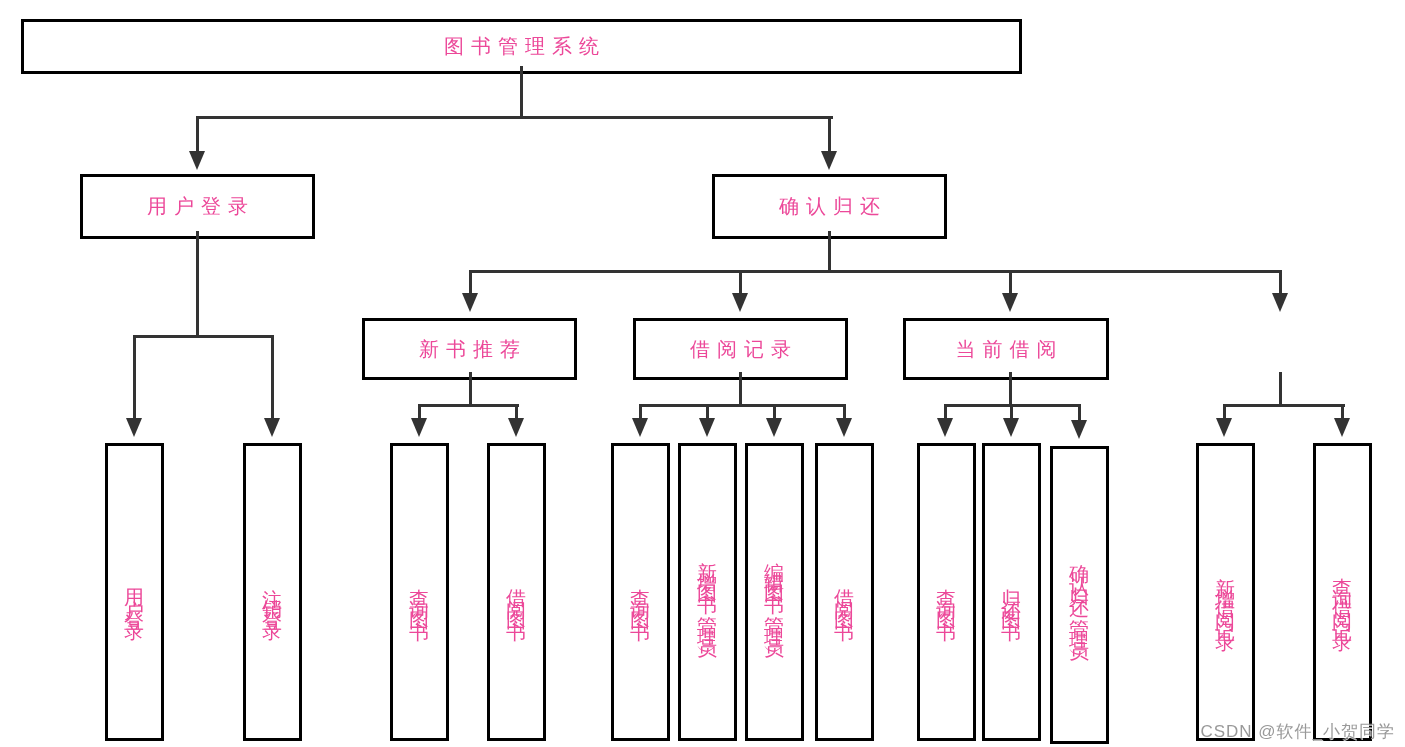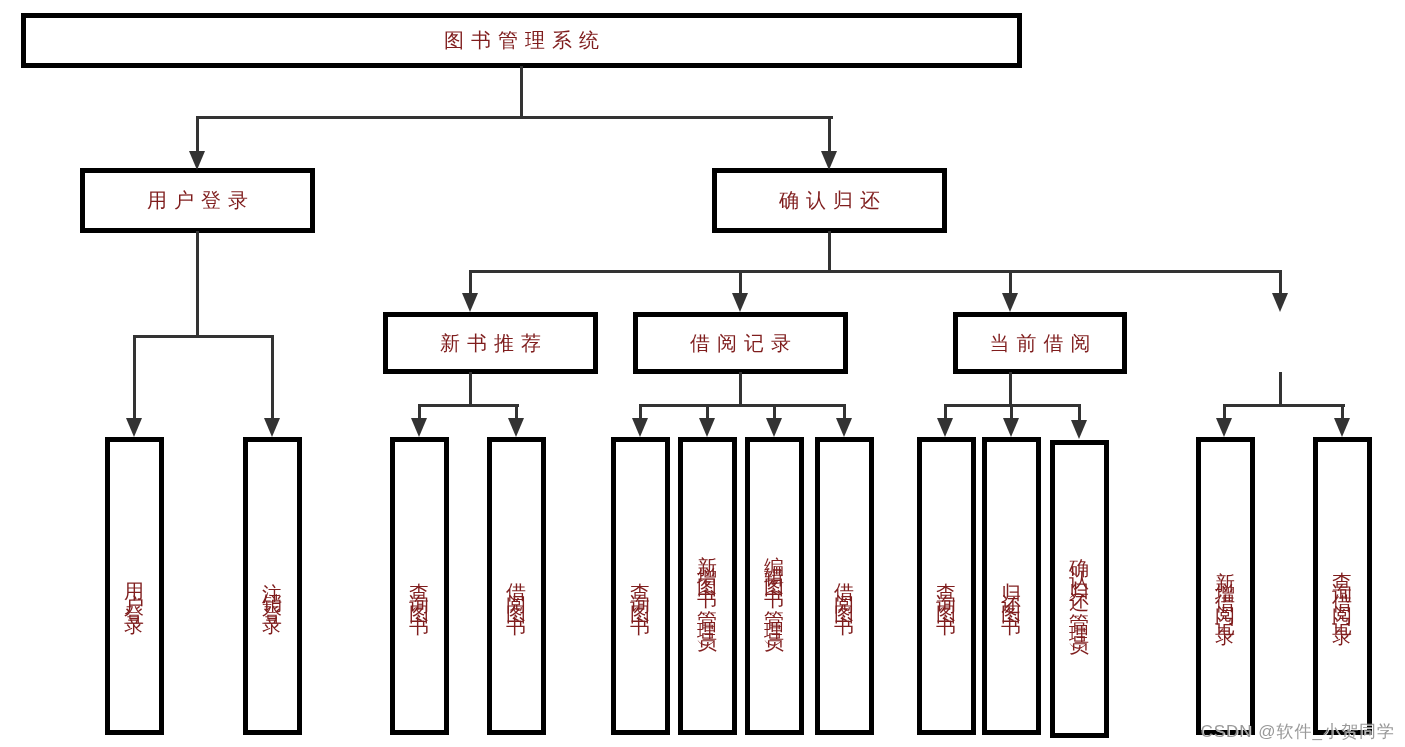--- a/index.html
+++ b/index.html
@@ -2,22 +2,22 @@
 <html><head>
 <meta charset="utf-8">
 <style>
   html,body{margin:0;padding:0;background:#fff;}
   #canvas{
     position:relative;width:1405px;height:747px;background:#ffffff;overflow:hidden;
     font-family:"Liberation Sans","DejaVu Sans",sans-serif;
   }
   .box{
     position:absolute;box-sizing:border-box;background:#ffffff;
-    border:5px solid #000000;color:#7f1d1d;
-    display:flex;align-items:center;justify-content:center;
+    border:3px solid #000000;color:#ec4899;
+    display:flex;align-items:center;justify-content:center;margin-top:6px;
   }
   .hbox{font-size:20px;letter-spacing:7px;text-indent:7px;white-space:nowrap;}
   .vbox{
     writing-mode:vertical-rl;text-orientation:mixed;
     font-size:20px;letter-spacing:11px;line-height:1;
     padding-top:6px;
   }
   .hline,.vline{position:absolute;background:#333333;}
   .arrow{
     position:absolute;width:0;height:0;
@@ -35,23 +35,23 @@
 </head>
 <body>
 
 <div id="canvas">
 
   <div class="box hbox" style="left:21px;top:13px;width:1001px;height:55px">图书管理系统</div>
 
   <div class="box hbox" style="left:80px;top:168px;width:235px;height:65px">用户登录</div>
   <div class="box hbox" style="left:712px;top:168px;width:235px;height:65px">确认归还</div>
 
-  <div class="box hbox" style="left:383px;top:312px;width:215px;height:62px">新书推荐</div>
+  <div class="box hbox" style="left:362px;top:312px;width:215px;height:62px">新书推荐</div>
   <div class="box hbox" style="left:633px;top:312px;width:215px;height:62px">借阅记录</div>
-  <div class="box hbox" style="left:953px;top:312px;width:174px;height:62px">当前借阅</div>
+  <div class="box hbox" style="left:903px;top:312px;width:206px;height:62px">当前借阅</div>
 
   <div class="box vbox" style="left:105px;top:437px;width:59px;height:298px">用户登录</div>
   <div class="box vbox" style="left:243px;top:437px;width:59px;height:298px">注销登录</div>
   <div class="box vbox" style="left:390px;top:437px;width:59px;height:298px">查询图书</div>
   <div class="box vbox" style="left:487px;top:437px;width:59px;height:298px">借阅图书</div>
   <div class="box vbox" style="left:611px;top:437px;width:59px;height:298px">查询图书</div>
   <div class="box vbox" style="left:678px;top:437px;width:59px;height:298px">新增图书（管理员）</div>
   <div class="box vbox" style="left:745px;top:437px;width:59px;height:298px">编辑图书（管理员）</div>
   <div class="box vbox" style="left:815px;top:437px;width:59px;height:298px">借阅图书</div>
   <div class="box vbox" style="left:917px;top:437px;width:59px;height:298px">查询图书</div>

